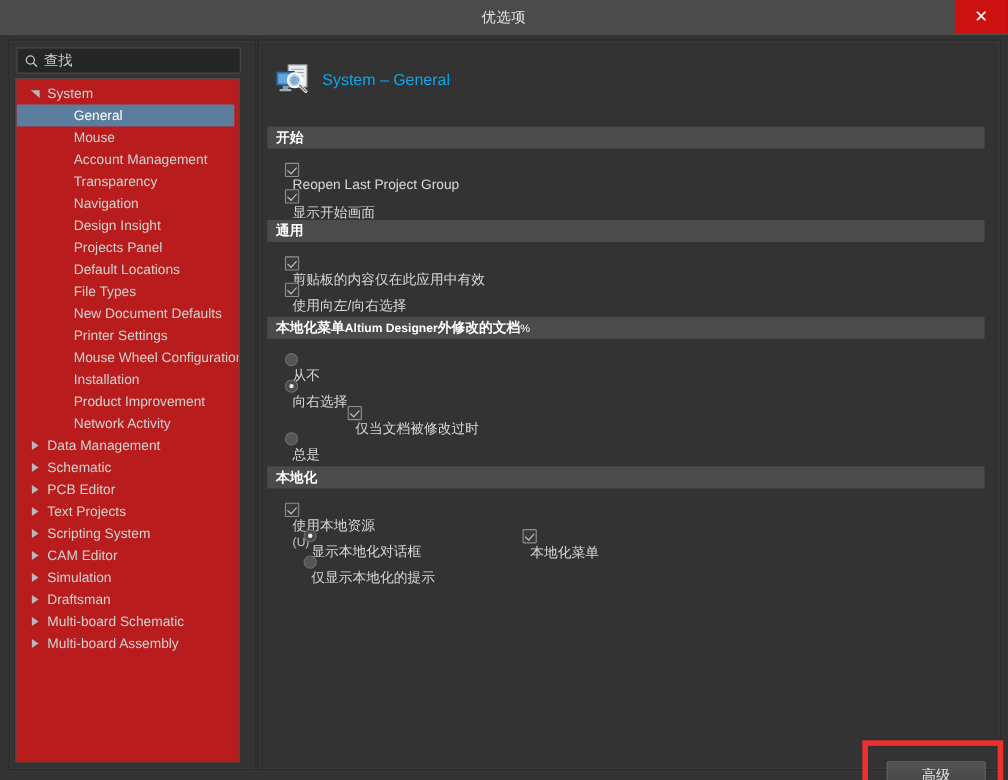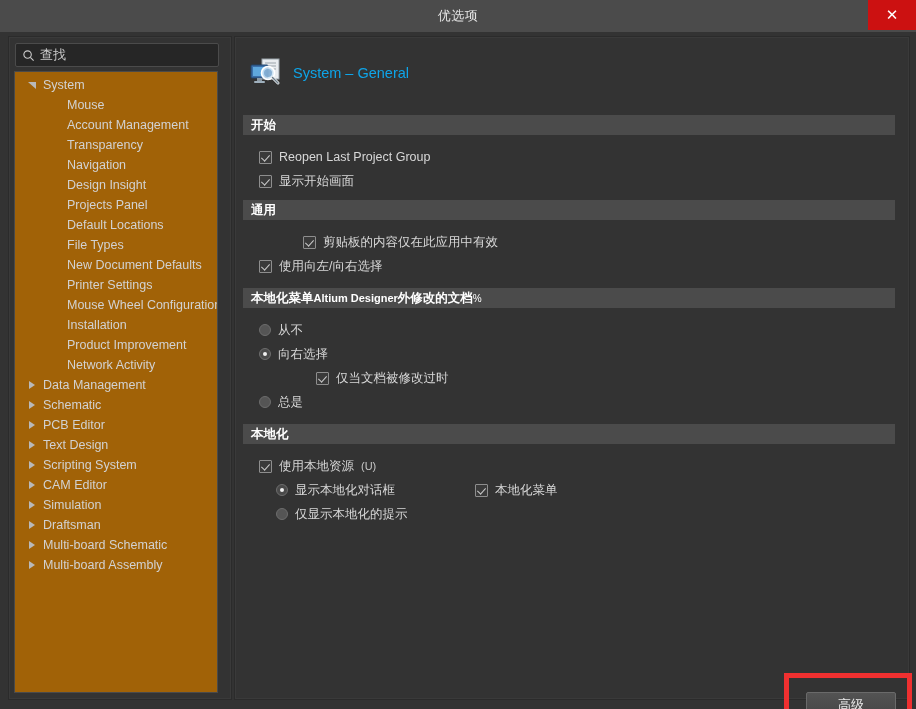--- a/index.html
+++ b/index.html
@@ -47,21 +47,21 @@
   .search-icon{margin-left:6px;width:13px;height:13px;flex:0 0 auto;display:block;}
   .search-input{
     flex:1 1 auto;background:transparent;border:0;outline:0;
     color:#cfcfcf;font-size:13px;font-family:"Liberation Sans",sans-serif;
     padding:0 4px 0 5px;height:20px;line-height:20px;
   }
   .search-input::placeholder{color:#c9c9c9;opacity:1;}
 
   .tree{
     position:absolute;left:5px;top:34px;width:204px;height:622px;
-    background:#a16207;border:1px solid #4a4a4a;
+    background:#b91c1c;border:1px solid #4a4a4a;
     overflow:hidden;padding-top:3px;box-sizing:border-box;
   }
   .tree-row{
     height:20px;line-height:20px;font-size:12.5px;color:#d2d2d2;
     white-space:nowrap;position:relative;cursor:default;
   }
   .tree-row.level0{padding-left:28px;}
   .tree-row.level1{padding-left:52px;}
   .tree-row.selected{background:#5c7e9e;color:#ffffff;margin-right:4px;}
   .tw{position:absolute;left:13px;top:0;width:12px;height:20px;}
@@ -80,22 +80,22 @@
   .sec-header{
     position:absolute;left:8px;width:652px;height:20px;
     background:#4b4b4b;color:#ffffff;font-size:12.5px;font-weight:bold;
     line-height:20px;padding-left:8px;box-sizing:border-box;
     white-space:nowrap;
   }
   .sec-header .en{font-weight:bold;font-size:11px;}
   .sec-header .pct{font-weight:normal;font-size:10px;}
 
   .opt{
-    position:absolute;height:18px;display:flex;align-items:center;
-    font-size:12.5px;color:#d8d8d8;white-space:nowrap;cursor:default;
+    position:absolute;height:18px;display:flex;
+    font-size:12.5px;color:#d8d8d8;white-space:nowrap;cursor:default;flex-direction:column;
   }
   .opt .lbl{margin-left:7px;}
   .opt .key{font-size:11px;color:#c6c6c6;}
 
   
   .cb{
     width:13px;height:13px;box-sizing:border-box;flex:0 0 auto;
     background:#3a3a3a;border:1px solid #8e8e8e;border-radius:1px;
     position:relative;
   }
@@ -147,20 +147,21 @@
         </svg>
         <input class="search-input" type="text" placeholder="查找" style="">
       </div>
 
       <div class="tree" id="tree">
           <div class="tree-row level0"><span class="tw">
               <svg width="9" height="9" viewBox="0 0 9 9">
                 <polygon points="0,1 8,1 8,8" fill="#b9b9b9"></polygon>
               </svg>
             </span><span>System</span></div>
+          <div class="tree-row level1 selected"><span>General</span></div>
           <div class="tree-row level1"><span>Mouse</span></div>
           <div class="tree-row level1"><span>Account Management</span></div>
           <div class="tree-row level1"><span>Transparency</span></div>
           <div class="tree-row level1"><span>Navigation</span></div>
           <div class="tree-row level1"><span>Design Insight</span></div>
           <div class="tree-row level1"><span>Projects Panel</span></div>
           <div class="tree-row level1"><span>Default Locations</span></div>
           <div class="tree-row level1"><span>File Types</span></div>
           <div class="tree-row level1"><span>New Document Defaults</span></div>
           <div class="tree-row level1"><span>Printer Settings</span></div>
@@ -180,21 +181,21 @@
             </span><span>Schematic</span></div>
           <div class="tree-row level0"><span class="tw">
               <svg width="9" height="9" viewBox="0 0 9 9">
                 <polygon points="1,0 7,4 1,8" fill="#b9b9b9"></polygon>
               </svg>
             </span><span>PCB Editor</span></div>
           <div class="tree-row level0"><span class="tw">
               <svg width="9" height="9" viewBox="0 0 9 9">
                 <polygon points="1,0 7,4 1,8" fill="#b9b9b9"></polygon>
               </svg>
-            </span><span>Text Design</span></div>
+            </span><span>Text Projects</span></div>
           <div class="tree-row level0"><span class="tw">
               <svg width="9" height="9" viewBox="0 0 9 9">
                 <polygon points="1,0 7,4 1,8" fill="#b9b9b9"></polygon>
               </svg>
             </span><span>Scripting System</span></div>
           <div class="tree-row level0"><span class="tw">
               <svg width="9" height="9" viewBox="0 0 9 9">
                 <polygon points="1,0 7,4 1,8" fill="#b9b9b9"></polygon>
               </svg>
             </span><span>CAM Editor</span></div>
@@ -246,21 +247,21 @@
       <div class="opt" style="left:24px;top:111px;">
         <span class="cb checked"></span>
         <span class="lbl">Reopen Last Project Group</span>
       </div>
       <div class="opt" style="left:24px;top:135px;">
         <span class="cb checked"></span>
         <span class="lbl">显示开始画面</span>
       </div>
 
       <div class="sec-header" style="top:163px;">通用</div>
-      <div class="opt" style="left:24px;top:196px;margin-left:44px;">
+      <div class="opt" style="left:24px;top:196px;">
         <span class="cb checked"></span>
         <span class="lbl">剪贴板的内容仅在此应用中有效</span>
       </div>
       <div class="opt" style="left:24px;top:220px;">
         <span class="cb checked"></span>
         <span class="lbl">使用向左/向右选择</span>
       </div>
 
       <div class="sec-header" style="top:251px;">
         <span>本地化菜单</span><span class="en">Altium Designer</span><span>外修改的文档</span><span class="pct">%</span>

